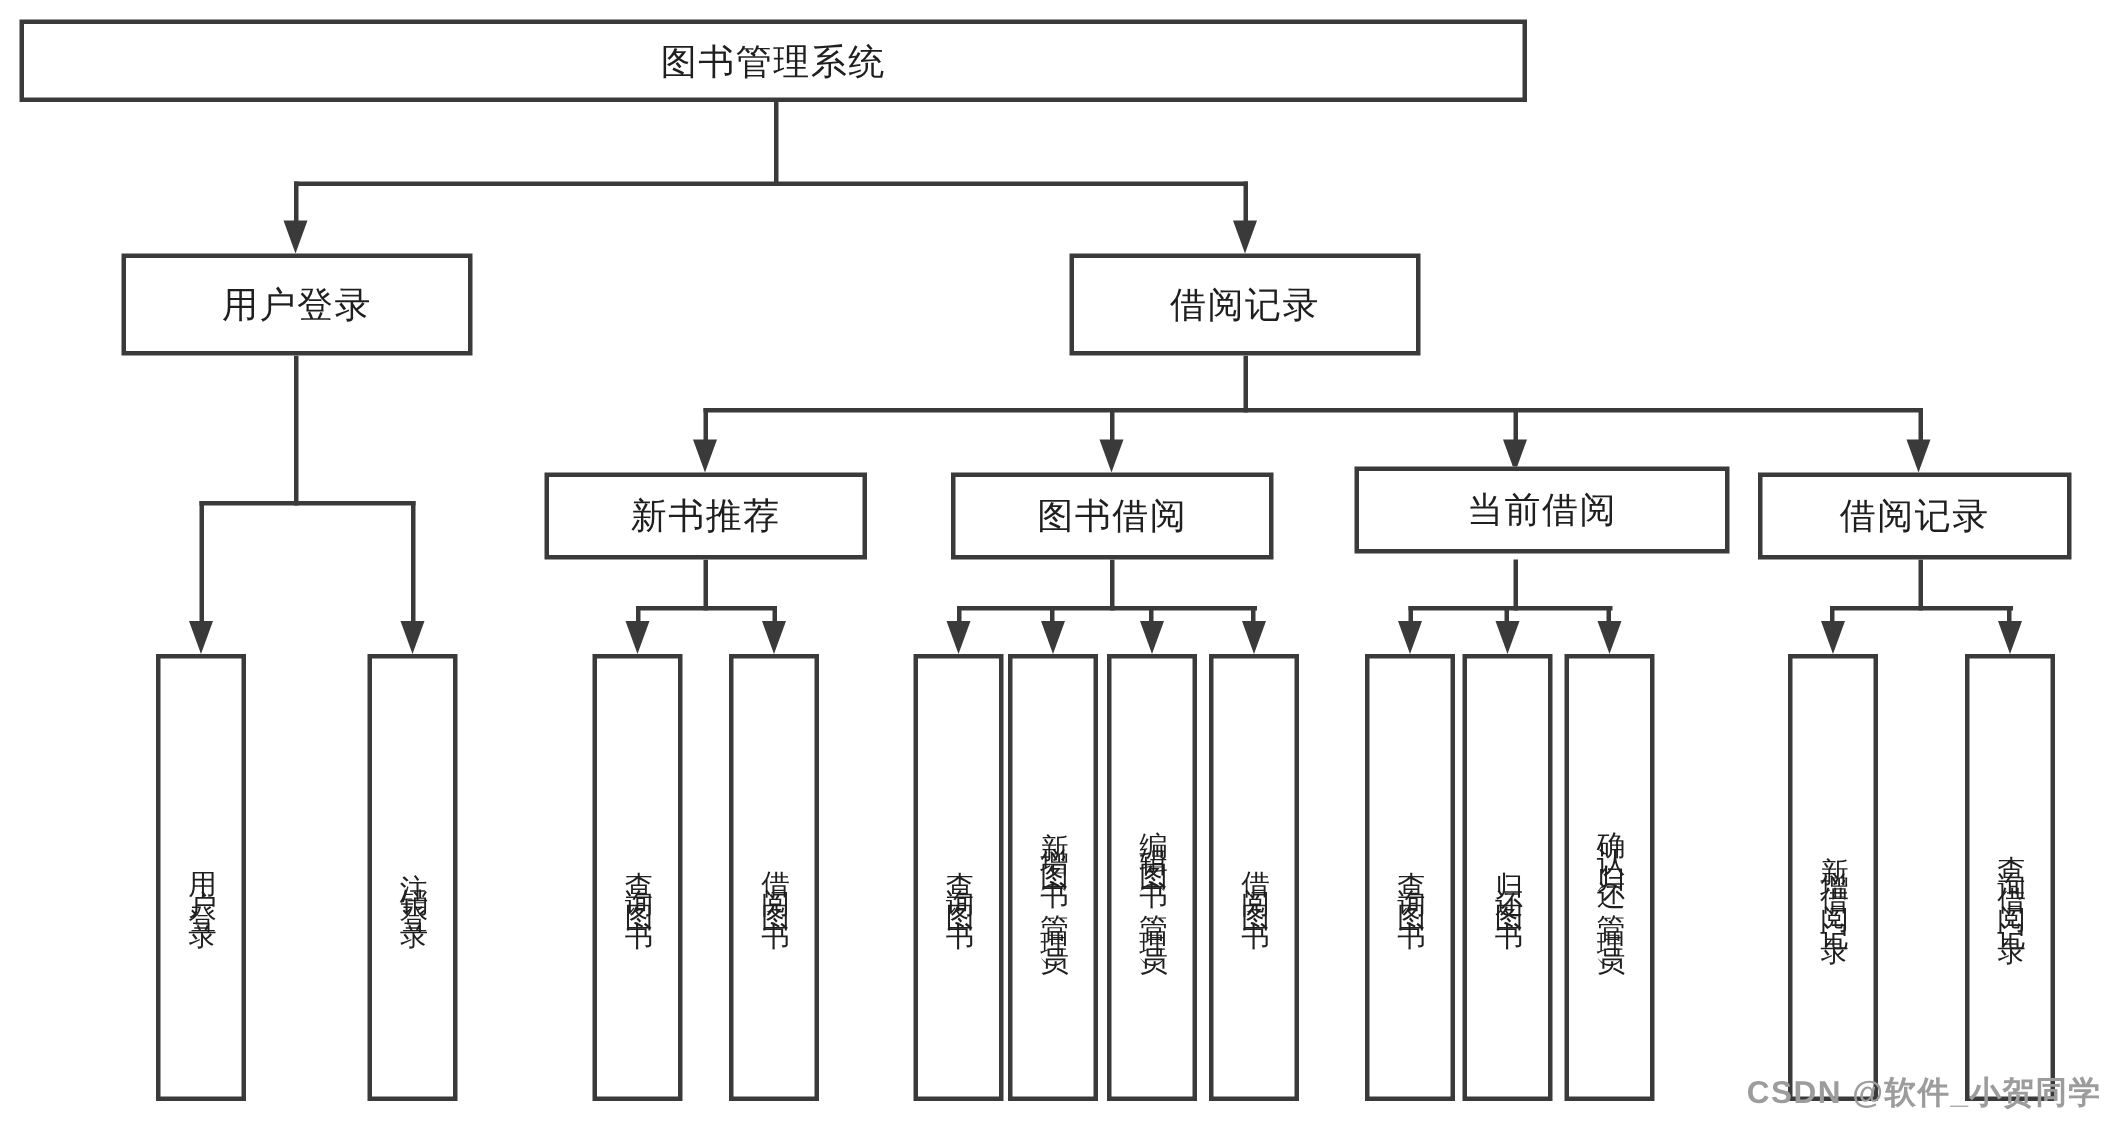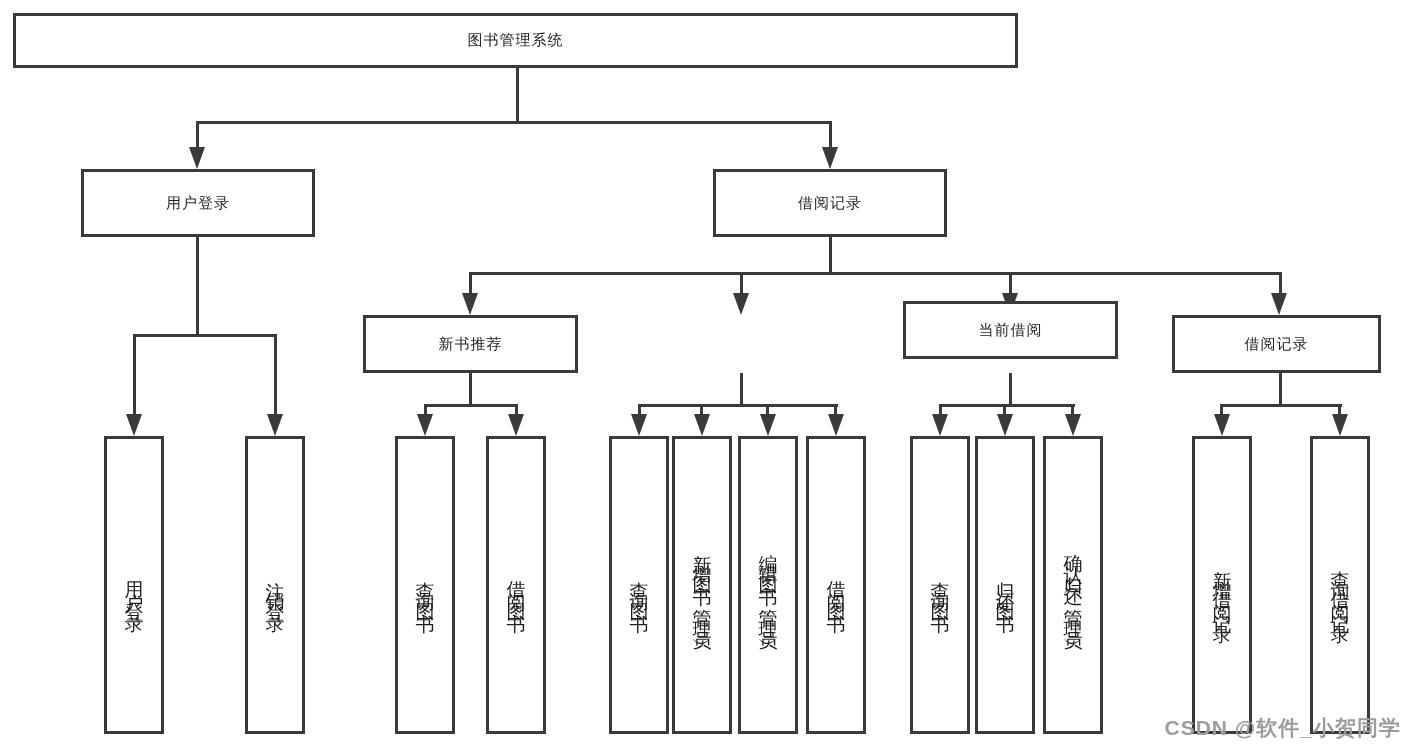--- a/index.html
+++ b/index.html
@@ -18,21 +18,21 @@
   }
   .box{
     position:absolute;
     box-sizing:border-box;
     border:3px solid var(--line);
     background:#fff;
     display:flex;
     align-items:center;
     justify-content:center;
     color:var(--text);
-    font-size:15px;
+    font-size:24px;
     letter-spacing:1px;
     z-index:2;
   }
   .vbox{
     font-size:19px;
     writing-mode:vertical-rl;
     text-orientation:mixed;
     letter-spacing:11px;
     line-height:54px;
     padding-top:6px;
@@ -91,21 +91,22 @@
   <div class="line" style="left:469px;top:272px;width:3px;height:23px;"></div>
   <div class="line" style="left:740px;top:272px;width:3px;height:23px;"></div>
   <div class="line" style="left:1009px;top:272px;width:3px;height:23px;"></div>
   <div class="line" style="left:1279px;top:272px;width:3px;height:23px;"></div>
   <div class="arrow" style="left:462px;top:293px;"></div>
   <div class="arrow" style="left:733px;top:293px;"></div>
   <div class="arrow" style="left:1002px;top:293px;"></div>
   <div class="arrow" style="left:1271px;top:293px;"></div>
 
   <div class="box" style="left:363px;top:315px;width:215px;height:58px;">新书推荐</div>
-  <div class="box" style="left:903px;top:301px;width:215px;height:58px;">当前借阅</div>
+  <div class="box" style="left:634px;top:315px;width:215px;height:58px;">图书借阅</div>
+  <div class="box" style="left:903px;top:311px;width:250px;height:58px;">当前借阅</div>
   <div class="box" style="left:1172px;top:315px;width:209px;height:58px;">借阅记录</div>
 
   <div class="line" style="left:469px;top:373px;width:3px;height:34px;"></div>
   <div class="line" style="left:424px;top:404px;width:94px;height:3px;"></div>
   <div class="line" style="left:424px;top:404px;width:3px;height:12px;"></div>
   <div class="line" style="left:515px;top:404px;width:3px;height:12px;"></div>
   <div class="arrow" style="left:417px;top:414px;"></div>
   <div class="arrow" style="left:508px;top:414px;"></div>
 
   <div class="line" style="left:740px;top:373px;width:3px;height:34px;"></div>

